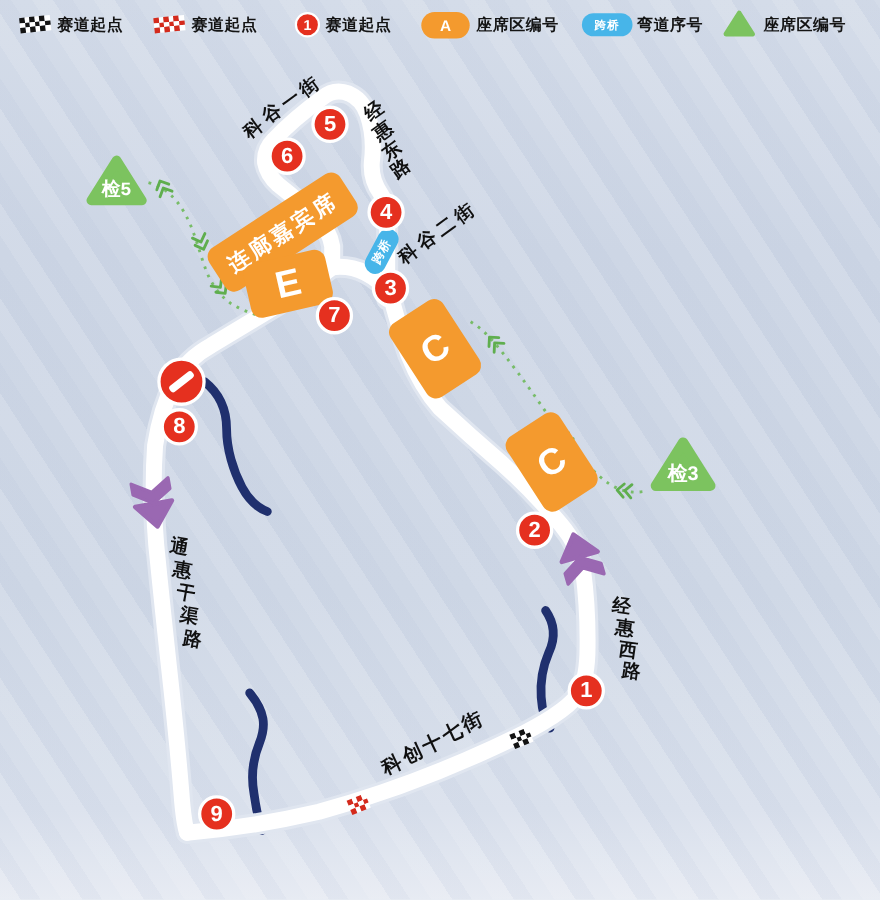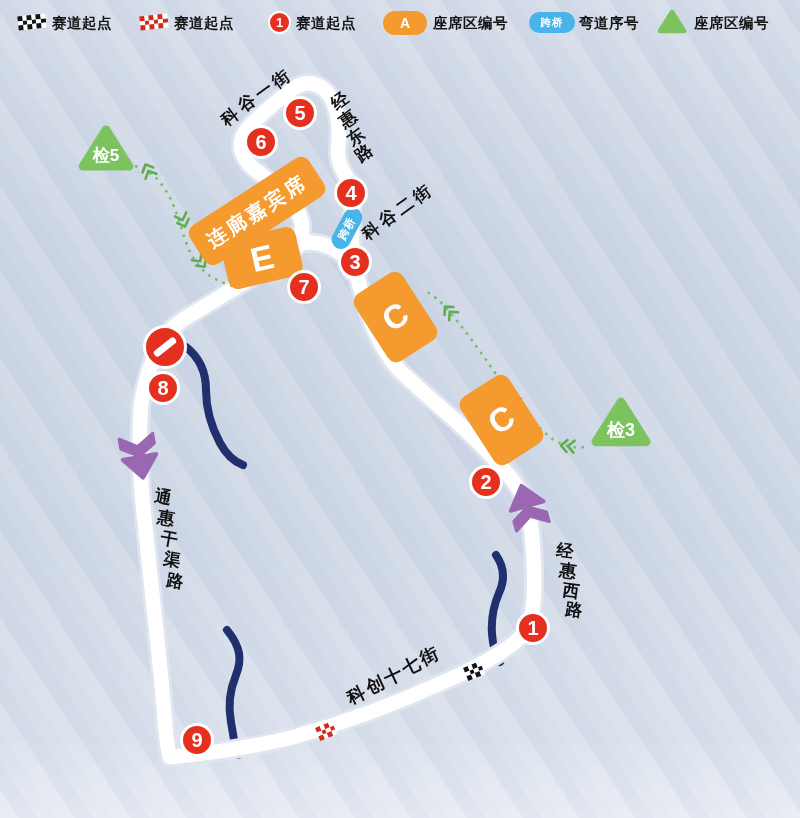--- a/index.html
+++ b/index.html
@@ -171,21 +171,21 @@
       <div class="seat-box" style="left: 472.5px; top: 380px; width: 57px; height: 80px; transform: rotate(-33deg); font-size: 33px;">C</div>
       <div class="corner-circle" style="left: 516px; top: 611px;">1</div>
       <div class="corner-circle" style="left: 469px; top: 465px;">2</div>
       <div class="corner-circle" style="left: 338px; top: 245px;">3</div>
       <div class="corner-circle" style="left: 334px; top: 176px;">4</div>
       <div class="corner-circle" style="left: 283px; top: 96px;">5</div>
       <div class="corner-circle" style="left: 244px; top: 125px;">6</div>
       <div class="corner-circle" style="left: 287px; top: 270px;">7</div>
       <div class="corner-circle" style="left: 146px; top: 371px;">8</div>
       <div class="corner-circle" style="left: 180px; top: 723px;">9</div>
-      <div class="checkpoint" style="left: 77px; top: 124px; width: 58px; height: 48px;"><svg width="58" height="48" viewBox="0 0 60 50">
+      <div class="checkpoint" style="left: 77px; top: 140px; width: 58px; height: 48px; font-family: Liberation Mono, monospace;"><svg width="58" height="48" viewBox="0 0 60 50">
   <polygon points="30,6 54,44 6,44" fill="#7cc35f" stroke="#7cc35f" stroke-width="9" stroke-linejoin="round"></polygon>
         </svg><div class="cp-label" style="top: 20.16px; font-size: 17px;">检5</div></div>
       <div class="checkpoint" style="left: 590px; top: 396px; width: 62px; height: 52px;"><svg width="62" height="52" viewBox="0 0 60 50">
   <polygon points="30,6 54,44 6,44" fill="#7cc35f" stroke="#7cc35f" stroke-width="9" stroke-linejoin="round"></polygon>
         </svg><div class="cp-label" style="top: 21.84px; font-size: 18px;">检3</div></div>
       <div class="bridge-badge" style="left: 325px; top: 218.5px; transform: rotate(-62deg);">跨桥</div>
       <div class="no-entry" style="left: 143px; top: 325px;">
         <span></span>
       </div>
       <div class="flag-icon map map-flag" style="grid-template-columns: repeat(4, 4.6px); grid-template-rows: repeat(3, 4.6px); transform: rotate(-22deg); left: 465px; top: 664px;">

